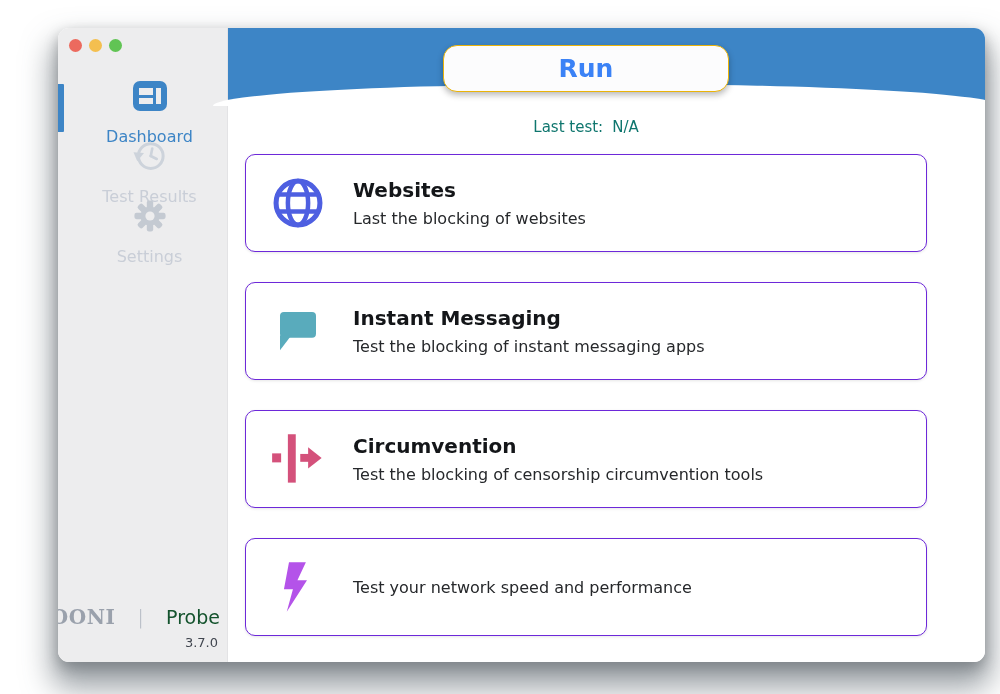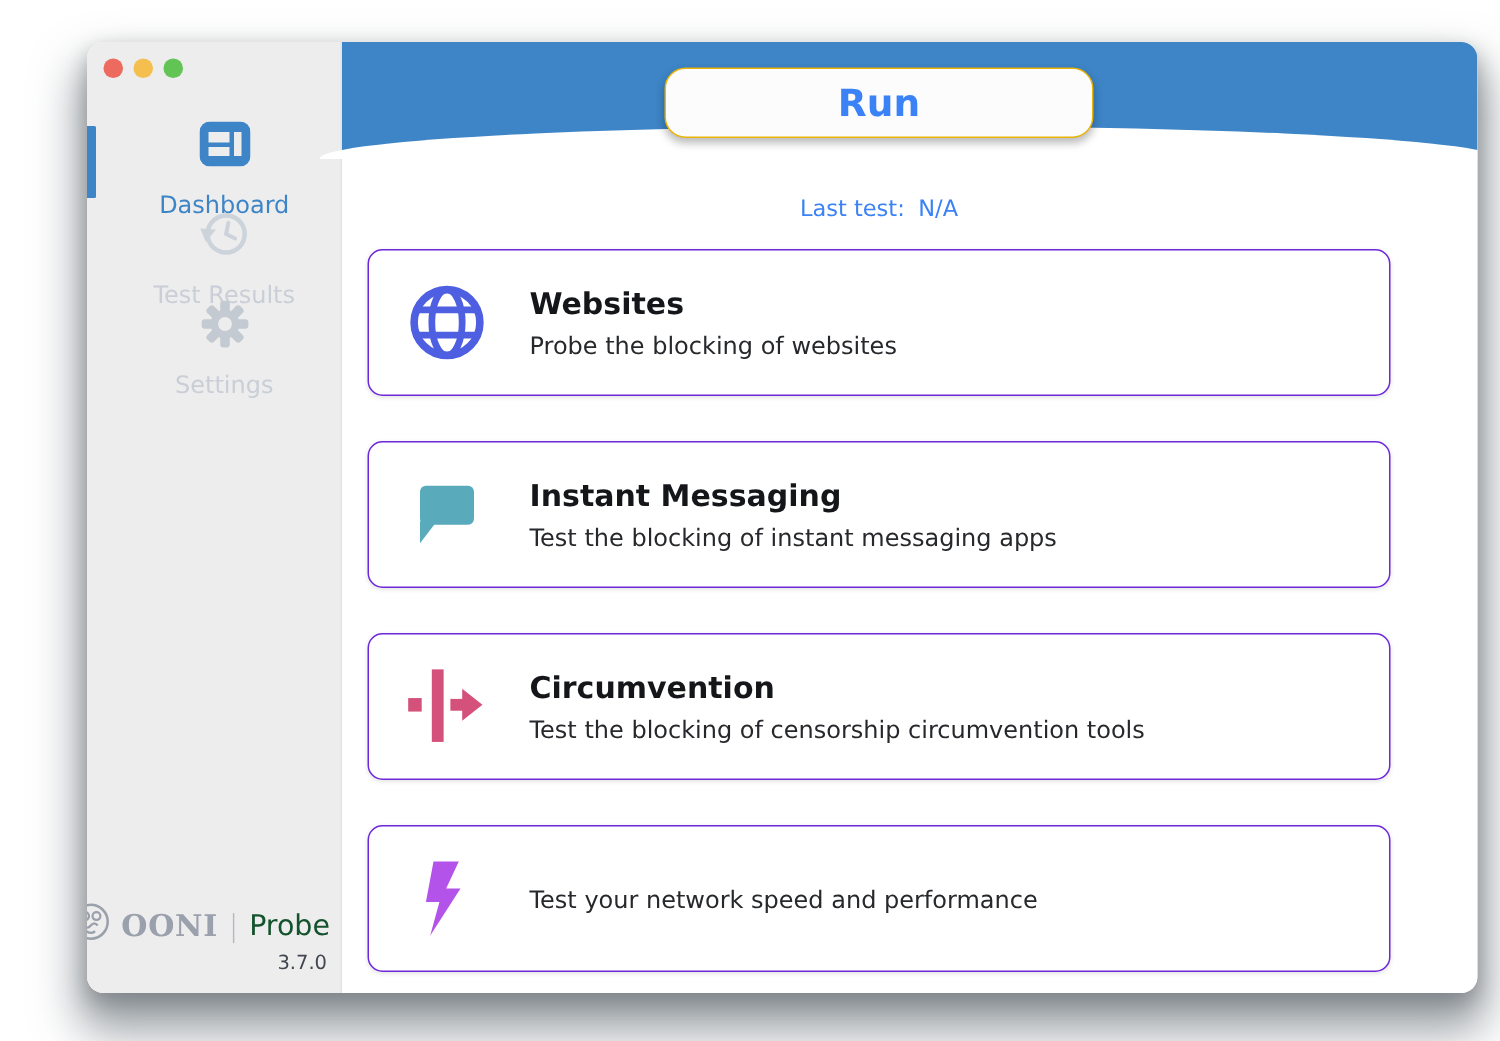--- a/index.html
+++ b/index.html
@@ -23,41 +23,41 @@
   .nav-item{ position:relative; height:60px; display:flex; align-items:center;
     padding-left:14px; gap:13px; cursor:pointer;flex-direction:column; }
   .nav-item .active-bar{ position:absolute; left:0; top:6px; width:6px; height:48px;
     background:#3d85c6; border-radius:0 1px 1px 0; display:none; }
   .nav-item.active .active-bar{ display:block; }
   .nav-label{ font-size:16px; color:#c9ced7; }
   .nav-item.active .nav-label{ color:#3d85c6; }
   .nav-icon{ width:36px; height:36px; display:flex; align-items:center; justify-content:center; flex:none; }
 
   .sidebar-footer{ margin-top:auto; padding:0 7px 12px 0; text-align:right; }
-  .logo-row{ display:flex; align-items:center; justify-content:flex-end; gap:7px; color:#9aa1ac; }
+  .logo-row{ display:flex; align-items:center; justify-content:flex-end; gap:22px; color:#9aa1ac; }
   .logo-ooni{ font-family:"DejaVu Serif","Liberation Serif",serif; font-weight:bold;
     font-size:20px; letter-spacing:.5px; color:#9aa1ac; }
   .logo-sep{ font-size:20px; font-weight:200; color:#b3b9c2; }
   .logo-probe{ font-size:19px; color:#14532d; }
   .version{ margin-top:3px; padding-right:2px; font-size:13px; color:#41464f; }
 
   
   .content{ flex:1; position:relative; background:#ffffff; }
   .header-band{ height:78px; background:#3d85c6; position:relative; }
   .header-band::after{ content:""; position:absolute; left:-2%; bottom:0; width:104%; height:22px;
     background:#ffffff; border-radius:50% 50% 0 0 / 100% 100% 0 0; }
 
   .run-button{ position:absolute; top:17px; left:215px; width:286px; height:47px; z-index:5;
     background:#fcfcfd; border:1px solid #eab308; border-radius:14px;
     box-shadow:0 3px 6px rgba(0,0,0,.28);
     display:flex; align-items:center; justify-content:center;
     font-size:25px; font-weight:bold; color:#3b82f6; cursor:pointer; }
 
   .main{ padding:0 58px 0 17px; }
-  .last-test{ margin-top:24px; height:18px; text-align:center; font-size:15px; color:#3b82f6; }
+  .last-test{ margin-top:12px; height:18px; text-align:center; font-size:15px; color:#0f766e; }
   .last-test .value{ margin-left:9px; }
 
   .cards{ margin-top:18px; display:flex; flex-direction:column; gap:30px; }
   .card{ height:98px; background:#ffffff; border:1px solid #6d28d9; border-radius:10px;
     box-shadow:0 1px 3px rgba(0,0,0,.10); display:flex; align-items:center;
     padding:0 24px; cursor:pointer; }
   .card-icon{ width:56px; height:56px; flex:none; display:flex; align-items:center; justify-content:center; }
   .card-text{ margin-left:27px; }
   .card-title{ font-size:20px; font-weight:bold; color:#141619; margin-bottom:7px; }
   .card-desc{ font-size:16px; color:#26282b; }
@@ -155,21 +155,21 @@
           <span class="card-icon">
             <svg width="54" height="54" viewBox="0 0 96 96">
               <circle cx="48" cy="48" r="39" fill="none" stroke="#4e5fe1" stroke-width="9"></circle>
               <ellipse cx="48" cy="48" rx="18" ry="39" fill="none" stroke="#4e5fe1" stroke-width="8"></ellipse>
               <line x1="12" y1="33" x2="84" y2="33" stroke="#4e5fe1" stroke-width="8"></line>
               <line x1="12" y1="63" x2="84" y2="63" stroke="#4e5fe1" stroke-width="8"></line>
             </svg>
           </span>
           <span class="card-text">
             <div class="card-title">Websites</div>
-            <div class="card-desc">Probe the blocking of websites</div>
+            <div class="card-desc">Last the blocking of websites</div>
           </span>
         </div>
 
         <div class="card">
           <span class="card-icon">
             <svg width="54" height="54" viewBox="0 0 96 96">
               <rect x="16" y="14" width="64" height="46" rx="7" fill="#59abbc"></rect>
               <polygon points="16,56 16,82 36,56" fill="#59abbc"></polygon>
             </svg>
           </span>

